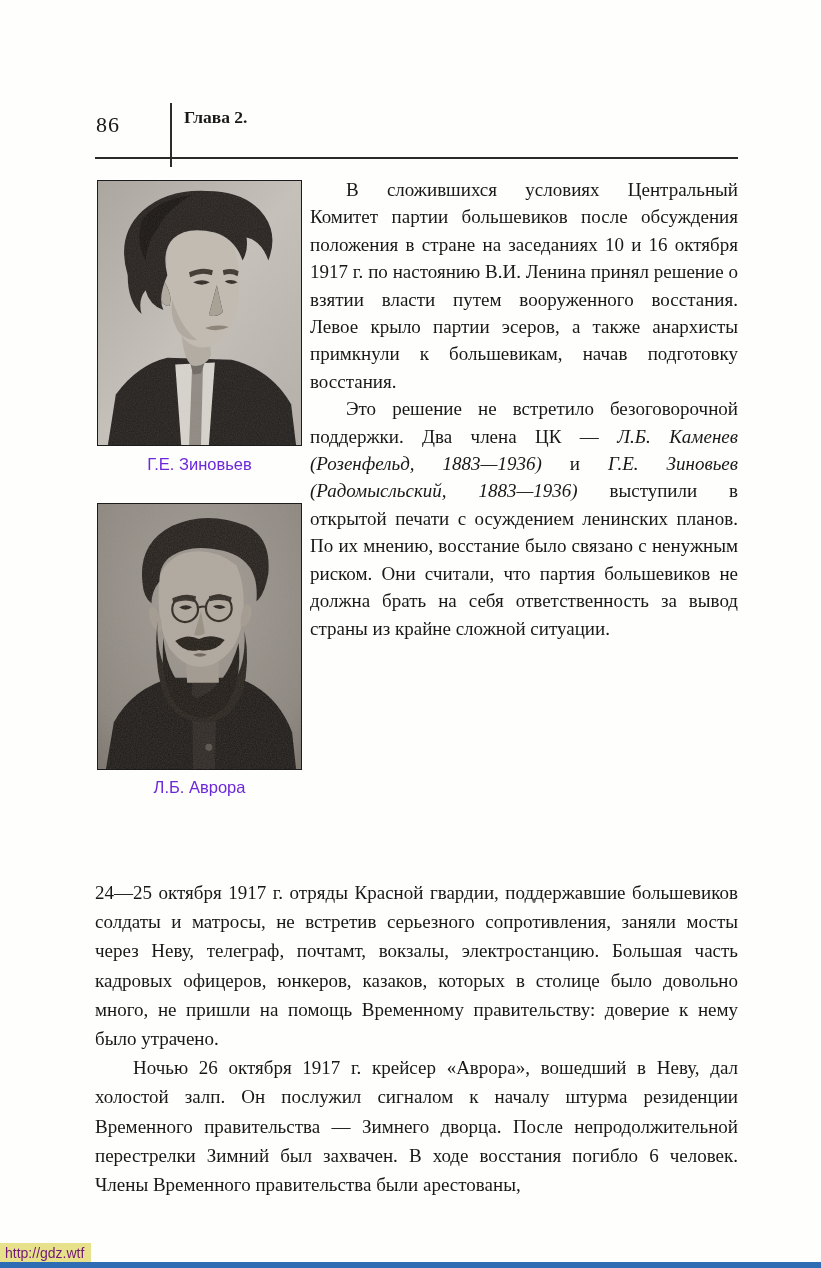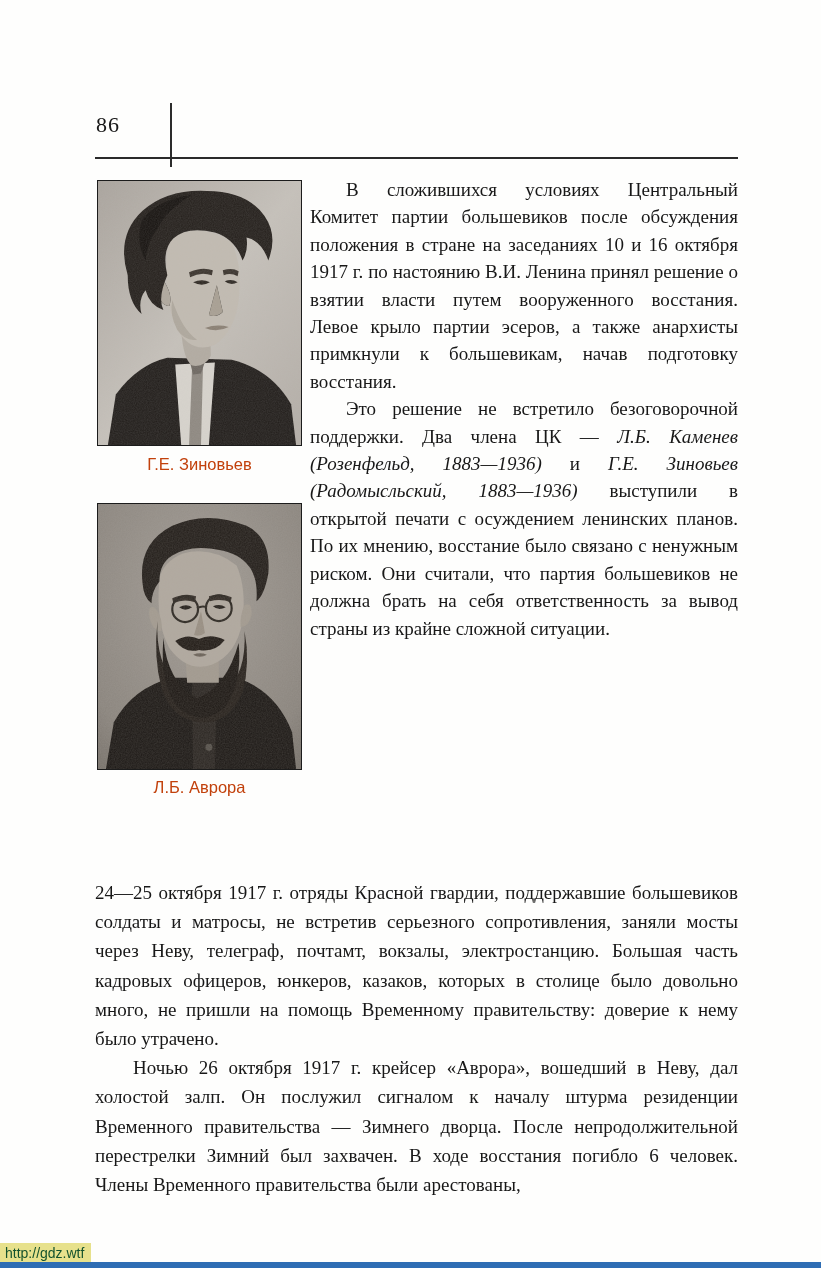--- a/index.html
+++ b/index.html
@@ -34,21 +34,21 @@
     position:absolute;left:97px;width:205px;
     border:1px solid #1c1c1c;box-sizing:border-box;
     background:#b7b2ac;
   }
   .photo svg{display:block;width:100%;height:100%;}
   .photo-1{top:180px;height:266px;}
   .photo-2{top:503px;height:267px;}
   .photo-caption{
     position:absolute;left:97px;width:205px;
     font-family:"Liberation Sans", sans-serif;
-    font-size:16.5px;color:#c2410c;text-align:center;
+    font-size:16.5px;color:#6d28d9;text-align:center;
   }
   .caption-1{top:455px;}
   .caption-2{top:778px;}
   
   .right-col{
     position:absolute;left:310px;top:176px;width:428px;
     font-size:19px;line-height:27.4px;text-align:justify;
   }
   .right-col p{margin:0;}
   .right-col p.indent{text-indent:36px;}
@@ -61,36 +61,37 @@
   .body-block{
     position:absolute;left:95px;top:878px;width:643px;
     font-size:19px;line-height:29.2px;text-align:justify;
   }
   .body-block p{margin:0;}
   .body-block p.indent{text-indent:38px;}
   
   .watermark{
     position:absolute;left:0;top:1243px;
     font-family:"Liberation Sans", sans-serif;
-    font-size:14px;color:#14532d;
+    font-size:14px;color:#701a75;
     padding:2px 7px 3px 5px;
     text-decoration:none;
   }
   .footer-bar{
     position:absolute;left:0;top:1262px;width:821px;height:6px;
   }
 </style>
 </head>
 <body>
 
 <div class="page">
 
   <div class="page-num">86</div>
   <div class="header-vline"></div>
   <div class="chapter-block">
+    <div>Глава 2.</div>
   </div>
   <div class="header-rule"></div>
 
   <div class="photo photo-1">
     <svg viewBox="0 0 205 266" preserveAspectRatio="none">
       <defs>
         <linearGradient id="zbg" x1="0" y1="0" x2="1" y2="1">
           <stop offset="0" stop-color="#aaa49d"></stop>
           <stop offset="0.5" stop-color="#c6c1ba"></stop>
           <stop offset="1" stop-color="#b3ada6"></stop>

